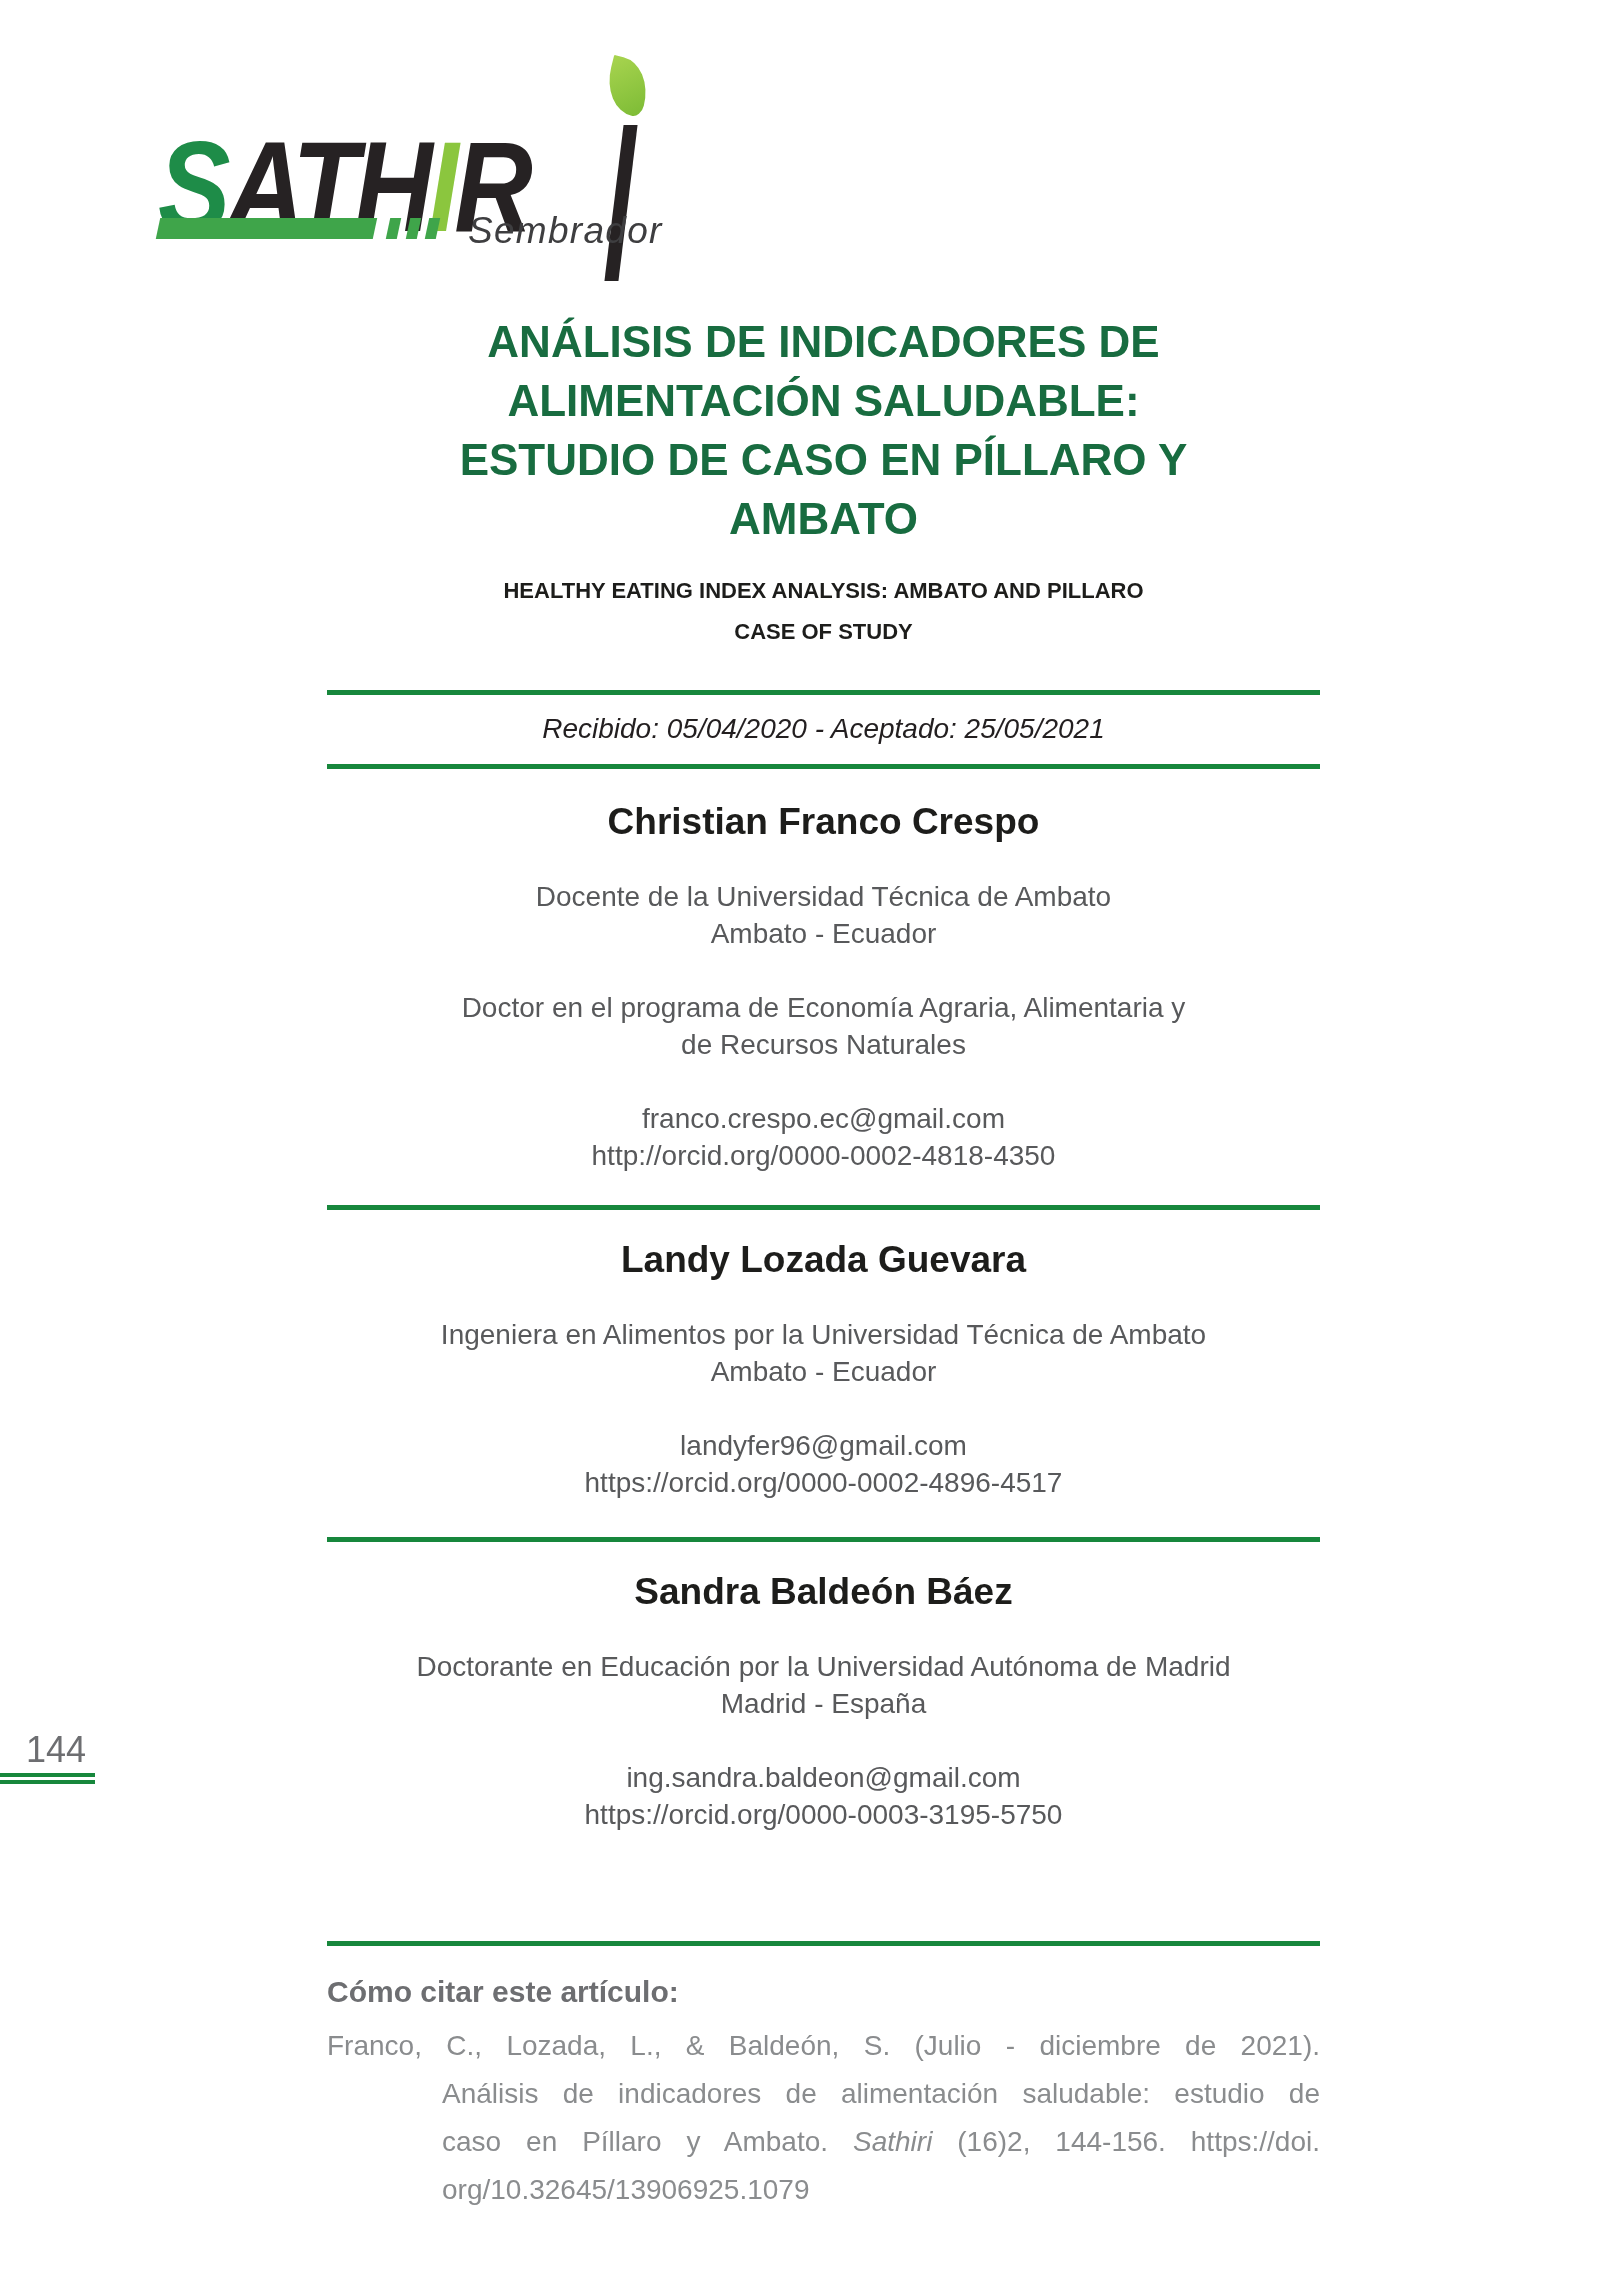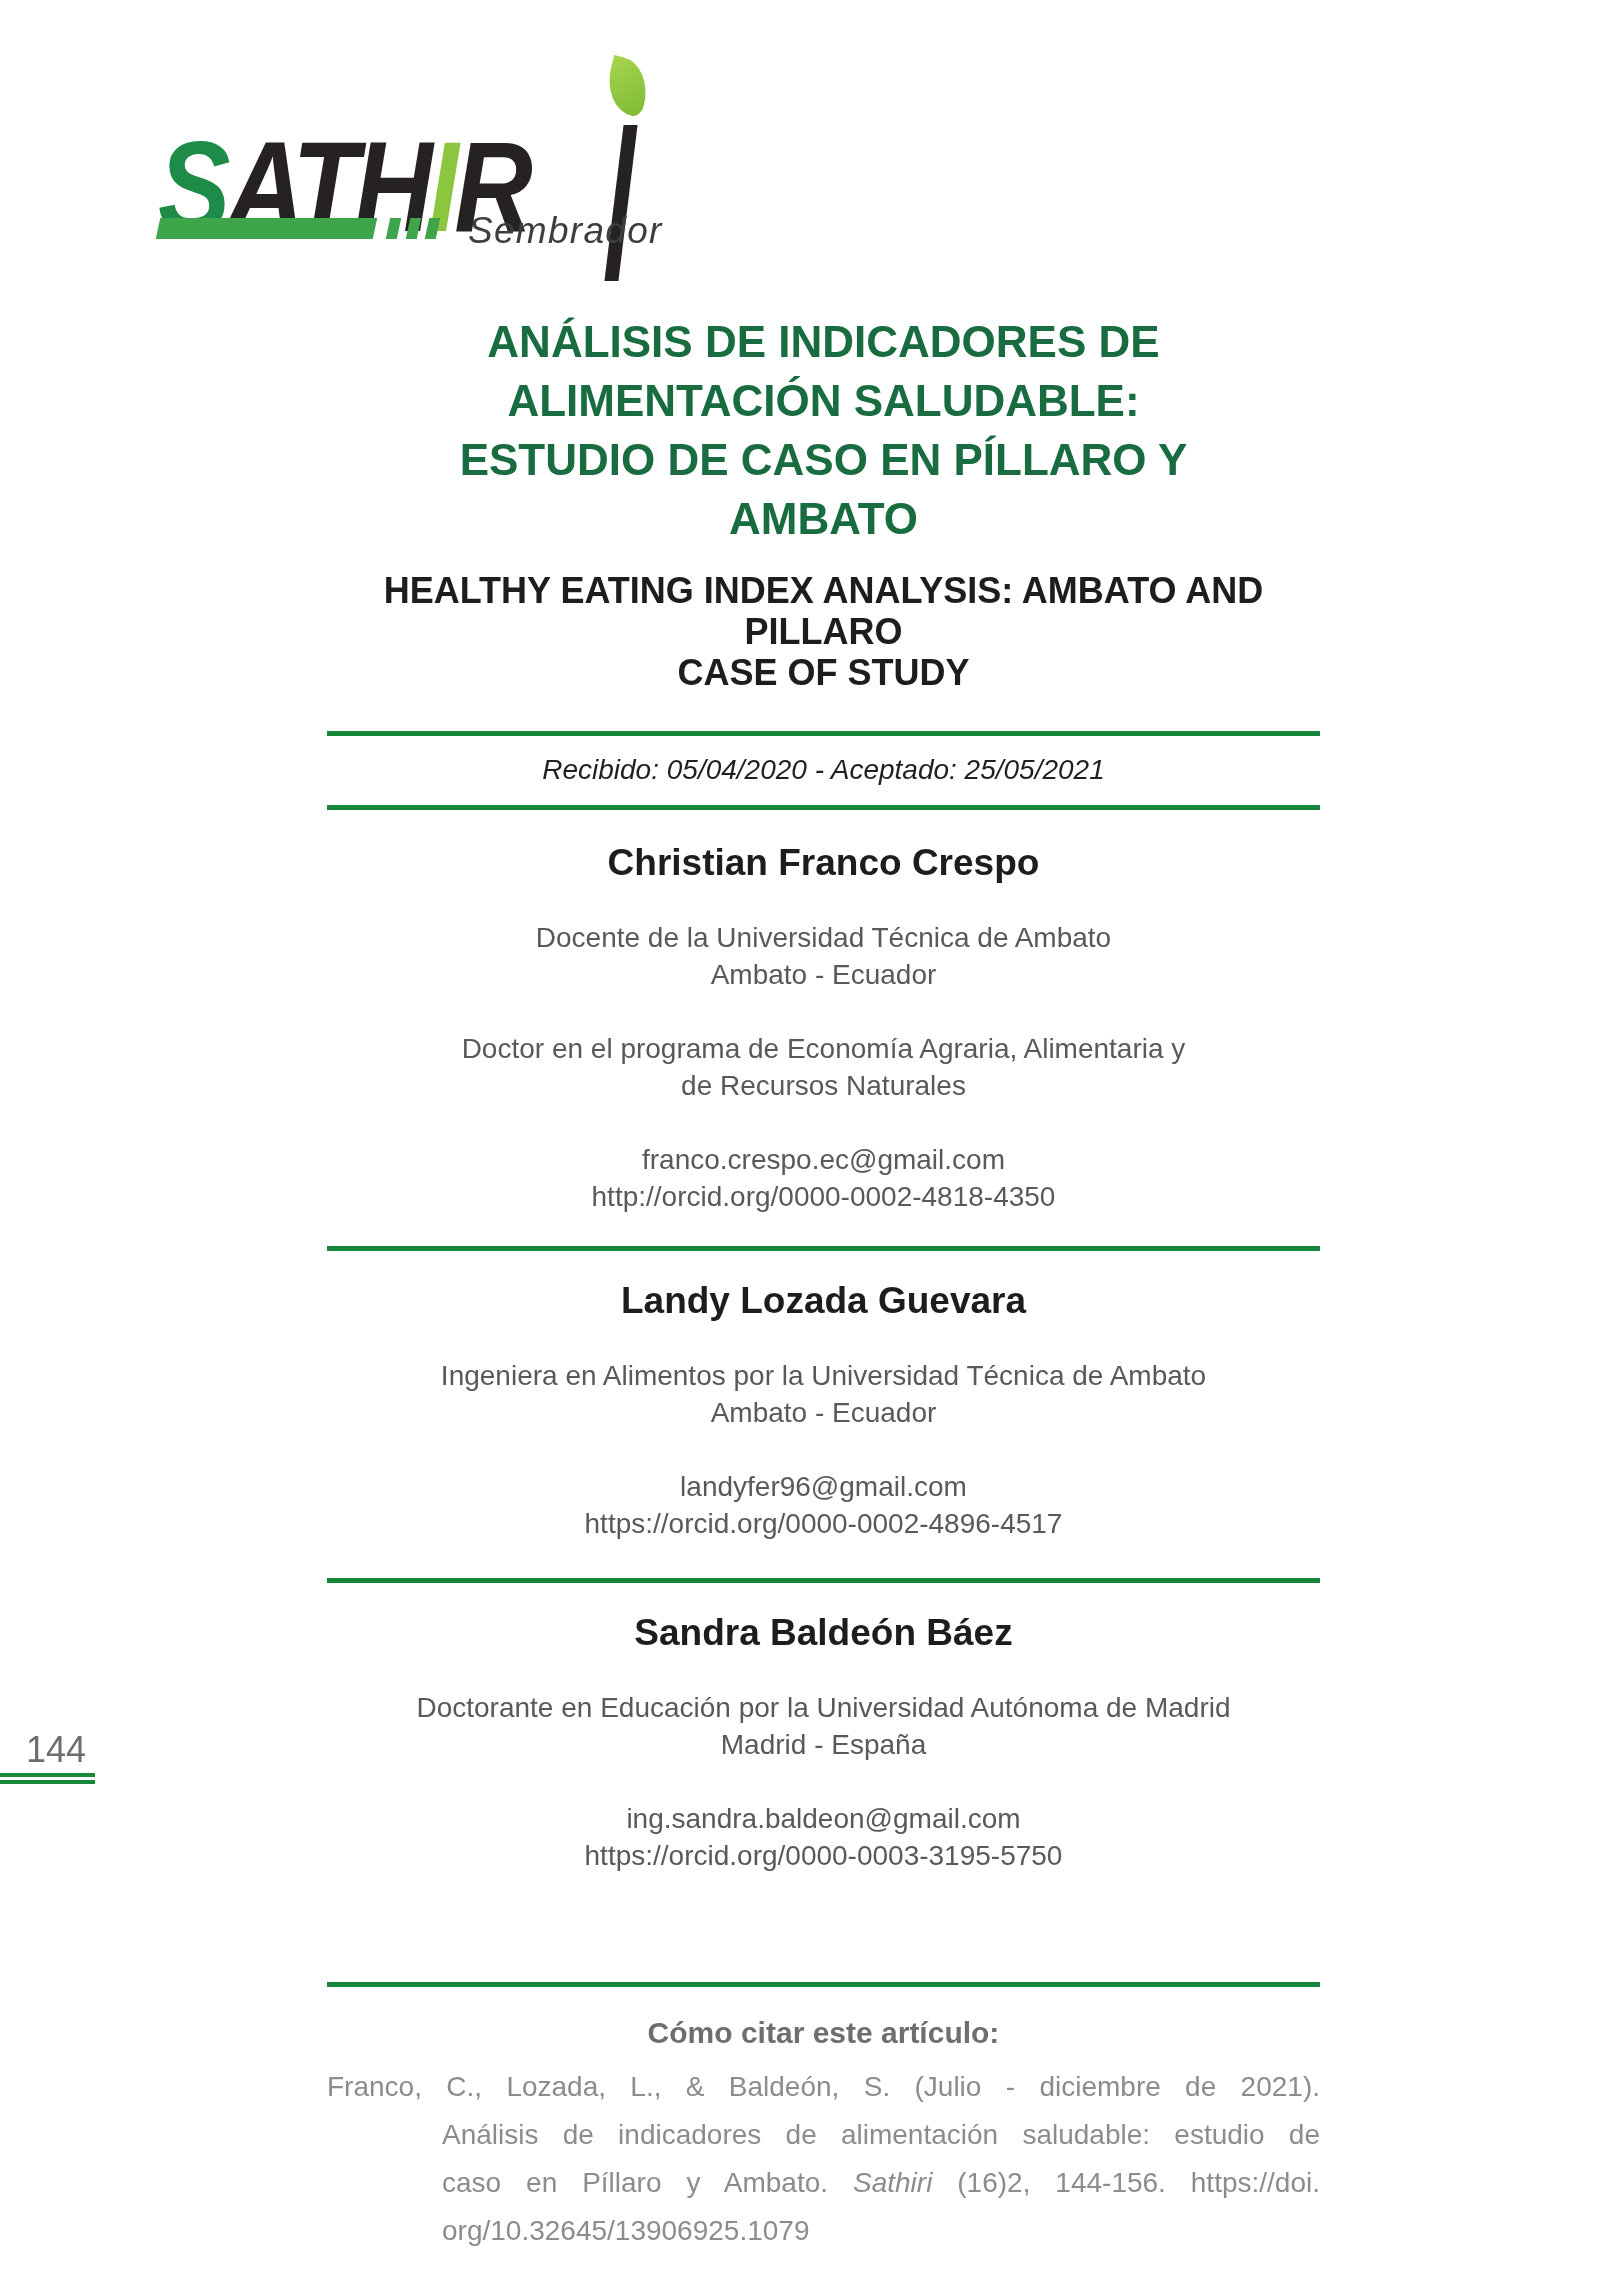--- a/index.html
+++ b/index.html
@@ -101,21 +101,21 @@
   .title-line {
     font-size: 44px;
     line-height: 59px;
     font-weight: bold;
     color: #186c40;
   }
   .subtitle {
     margin-top: 22px;
   }
   .subtitle-line {
-    font-size: 36px;
+    font-size: 22px;
     line-height: 41px;
     font-weight: bold;
     color: #1d1d1b;
   }
   .rule {
     height: 4.6px;
     background: #17873c;
     border: 0;
   }
   .rule-1 { margin-top: 38px; }
@@ -140,21 +140,21 @@
     line-height: 37px;
     color: #58595b;
   }
   .rule-2 { margin-top: 31px; }
   .rule-3 { margin-top: 36px; }
   .rule-4 { margin-top: 108px; }
 
   
   .cite-label {
     margin-top: 25px;
-    text-align: center;
+    text-align: left;
     font-size: 30px;
     line-height: 41px;
     font-weight: bold;
     color: #6d6e71;
   }
   .cite-text {
     margin-top: 10.5px;
     text-align: left;
     font-size: 28px;
     line-height: 48px;

